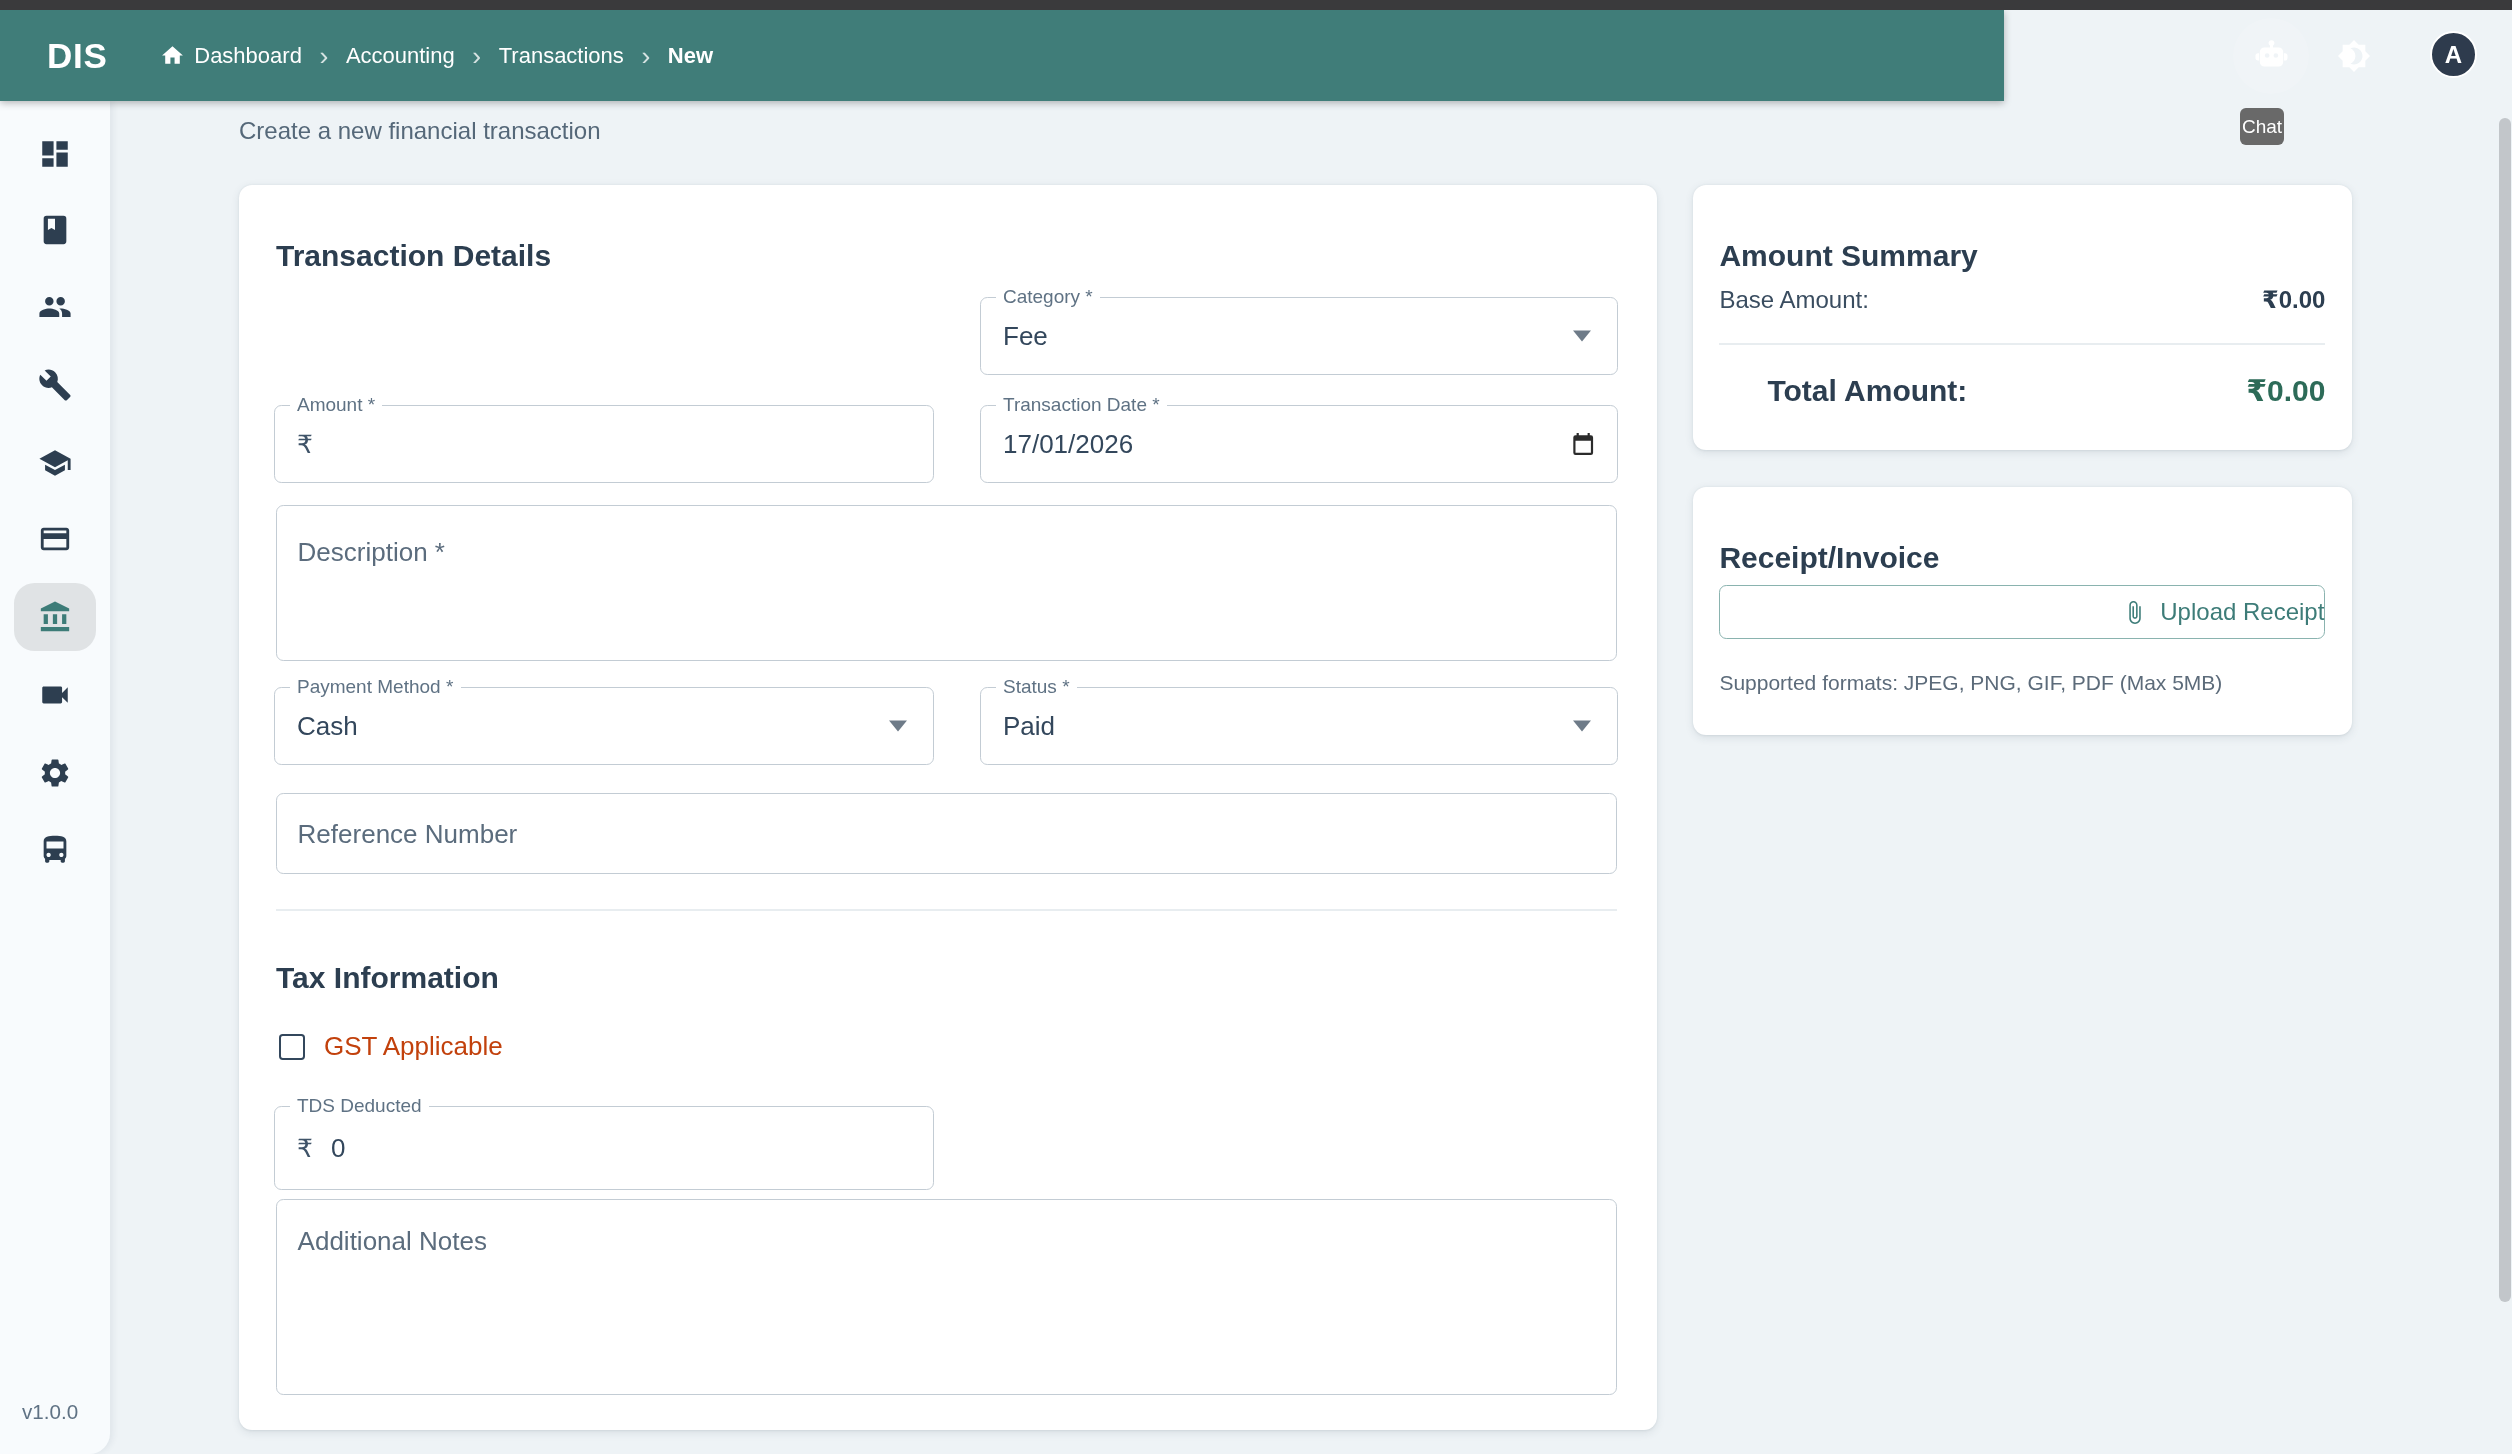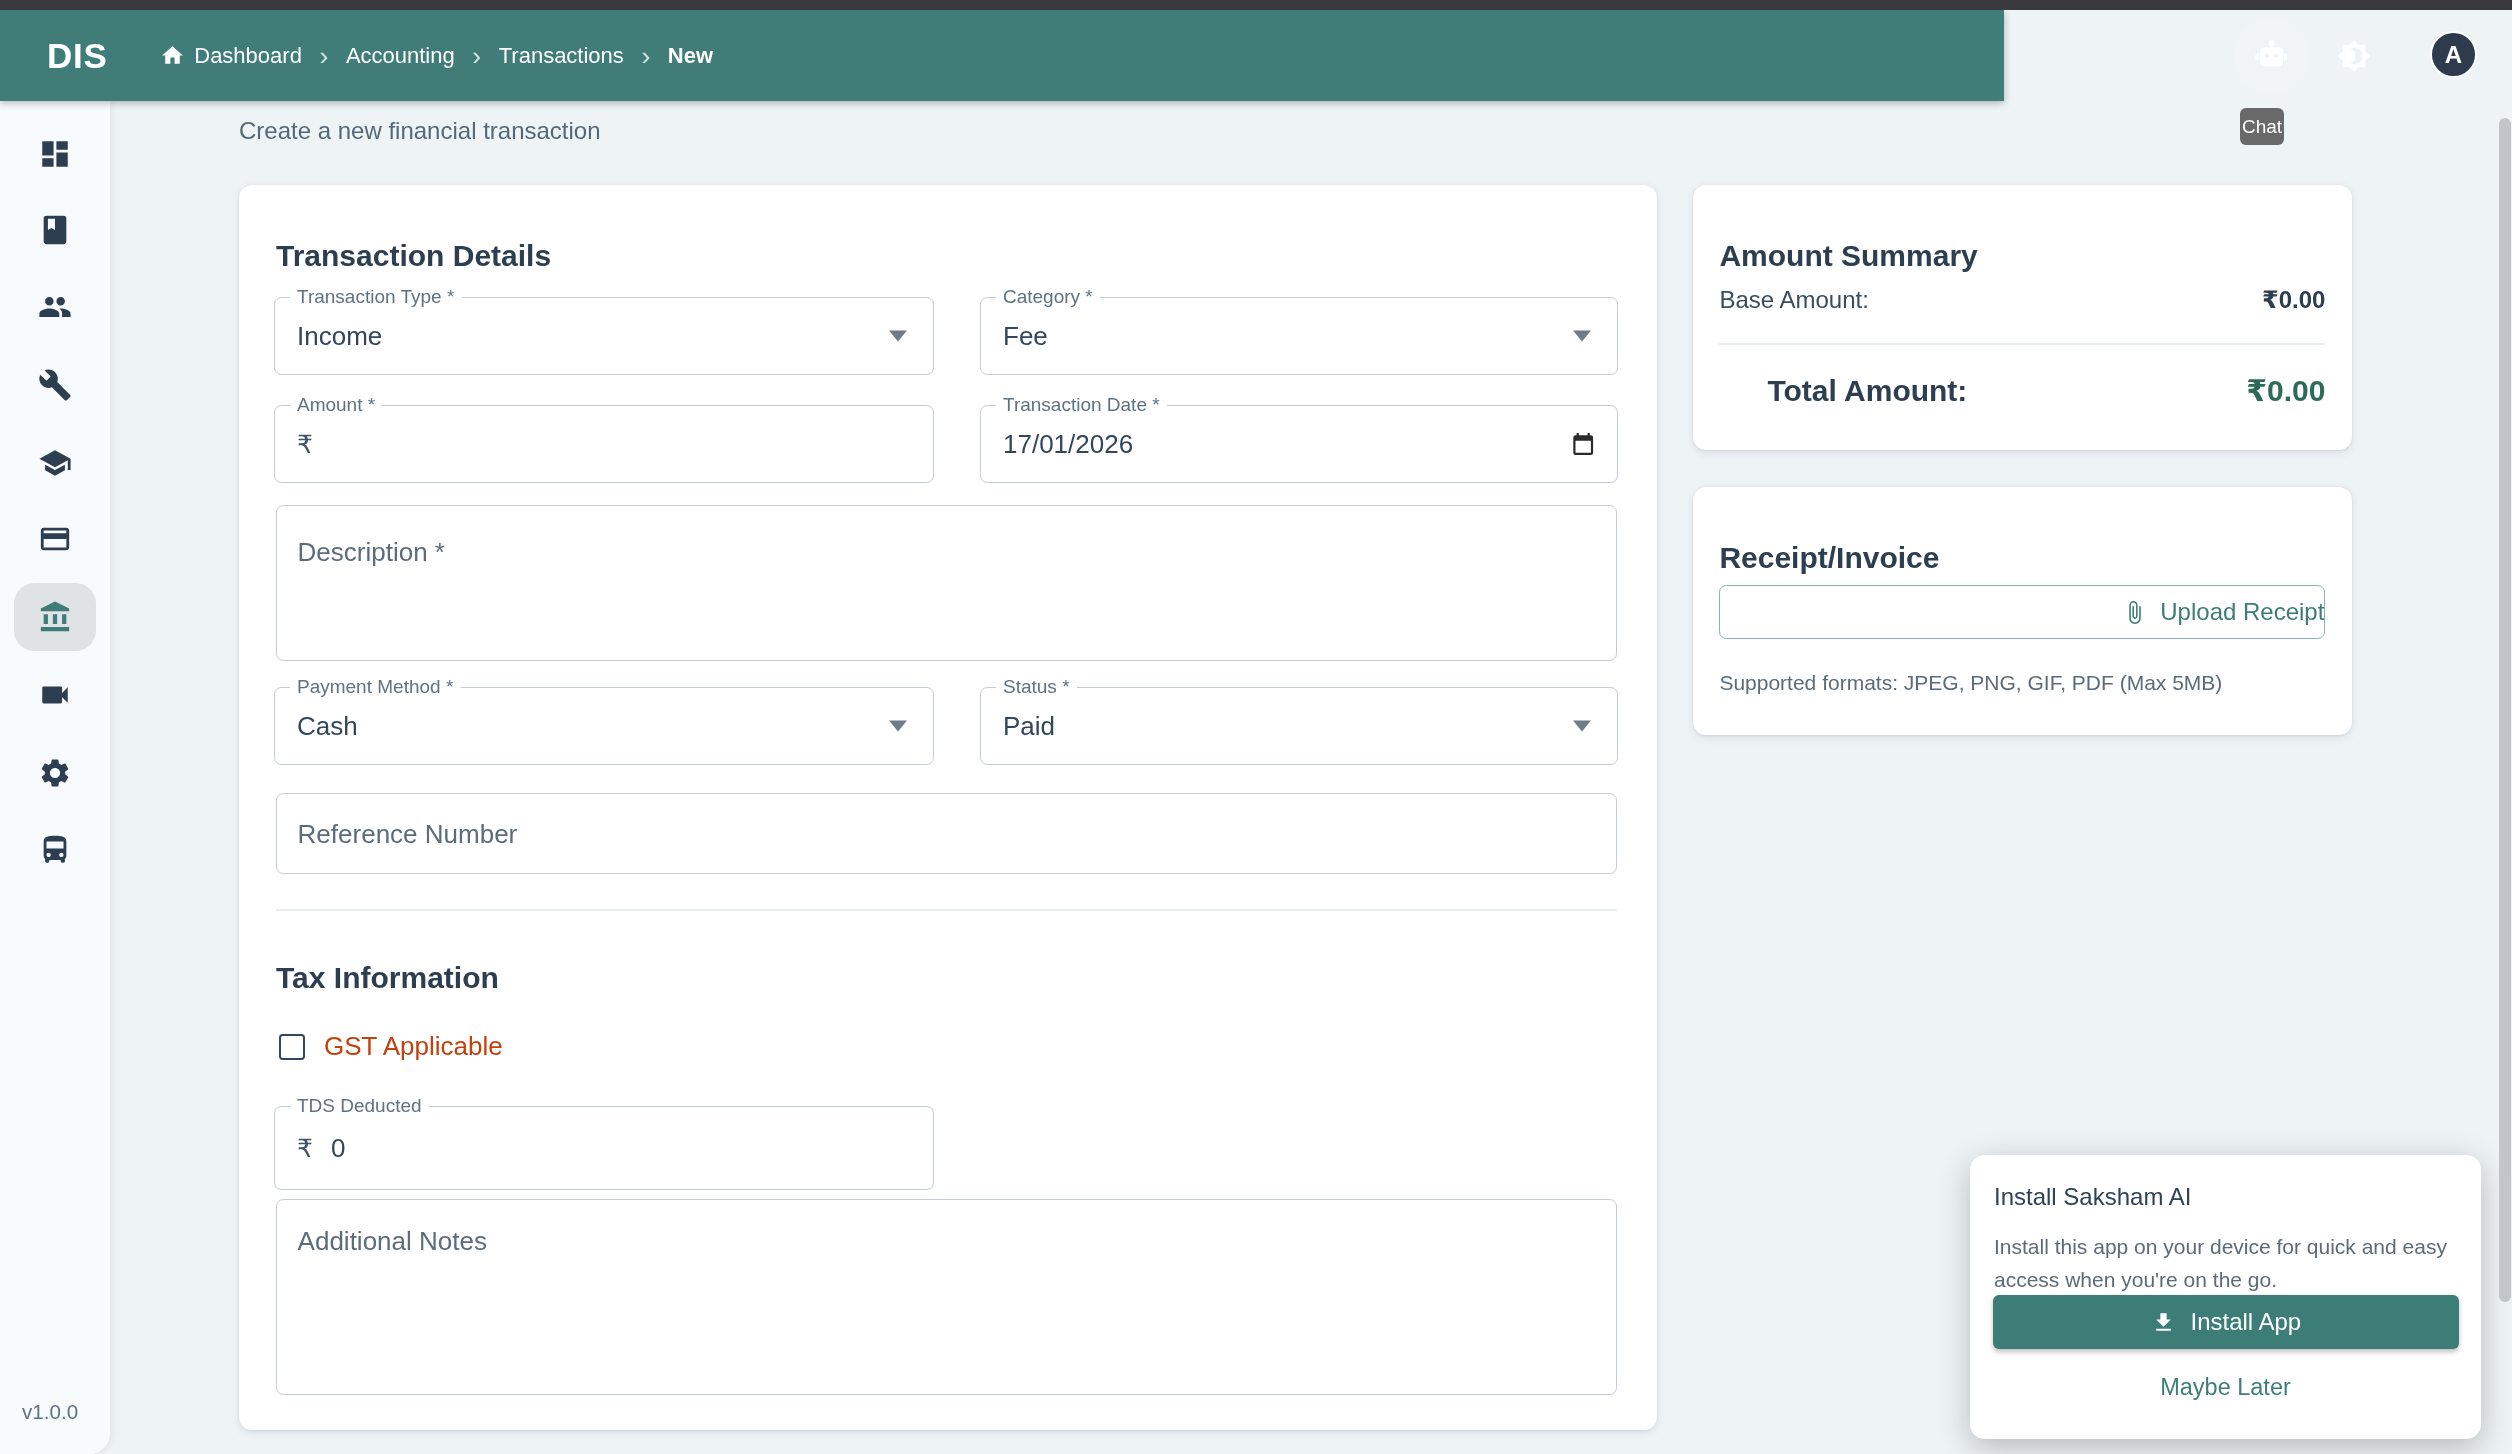--- a/index.html
+++ b/index.html
@@ -195,25 +195,20 @@
         </svg>
     </div>
   </aside>
   <div class="version">v1.0.0</div>
 
   <div class="subtitle">Create a new financial transaction</div>
 
   <section class="card" id="card-form">
     <h2 class="sec-title" style="left:37px;top:29px">Transaction Details</h2>
 
-    <div class="f" style="left:35px;top:112px;width:660px;height:78px">
-      <span class="f-label">Transaction Type *</span>
-      <span class="f-value">Income</span>
-      <span class="arrow"></span>
-    </div>
     <div class="f" style="left:741px;top:112px;width:638px;height:78px">
       <span class="f-label">Category *</span>
       <span class="f-value">Fee</span>
       <span class="arrow"></span>
     </div>
 
     <div class="f" style="left:35px;top:220px;width:660px;height:78px">
       <span class="f-label">Amount *</span>
       <span class="f-prefix">₹</span>
     </div>
@@ -281,30 +276,16 @@
     <h2 class="sec-title" style="left:26.4px;top:29px">Receipt/Invoice</h2>
     <div class="upload-btn">
       <svg viewBox="0 0 24 24">
           <path d="M16.5 6v11.5c0 2.21-1.79 4-4 4s-4-1.79-4-4V5c0-1.38 1.12-2.5 2.5-2.5s2.5 1.12 2.5 2.5v10.5c0 .55-.45 1-1 1s-1-.45-1-1V6H10v9.5c0 1.38 1.12 2.5 2.5 2.5s2.5-1.12 2.5-2.5V5c0-2.21-1.79-4-4-4S7 2.79 7 5v12.5c0 3.04 2.46 5.5 5.5 5.5s5.5-2.46 5.5-5.5V6h-1.5z"></path>
         </svg>
       <span>Upload Receipt</span>
     </div>
     <div class="caption">Supported formats: JPEG, PNG, GIF, PDF (Max 5MB)</div>
   </section>
 
-  <div class="install">
-    <div class="install-title">Install Saksham AI</div>
-    <div class="install-body">
-      <div>Install this app on your device for quick and easy</div>
-      <div>access when you're on the go.</div>
-    </div>
-    <div class="install-btn">
-      <svg viewBox="0 0 24 24">
-          <path d="M19 9h-4V3H9v6H5l7 7 7-7zM5 18v2h14v-2H5z"></path>
-        </svg>
-      <span>Install App</span>
-    </div>
-    <div class="later-btn">Maybe Later</div>
-  </div>
 
   <div class="scroll-thumb"></div>
 </div>
 
 
 </body></html>

